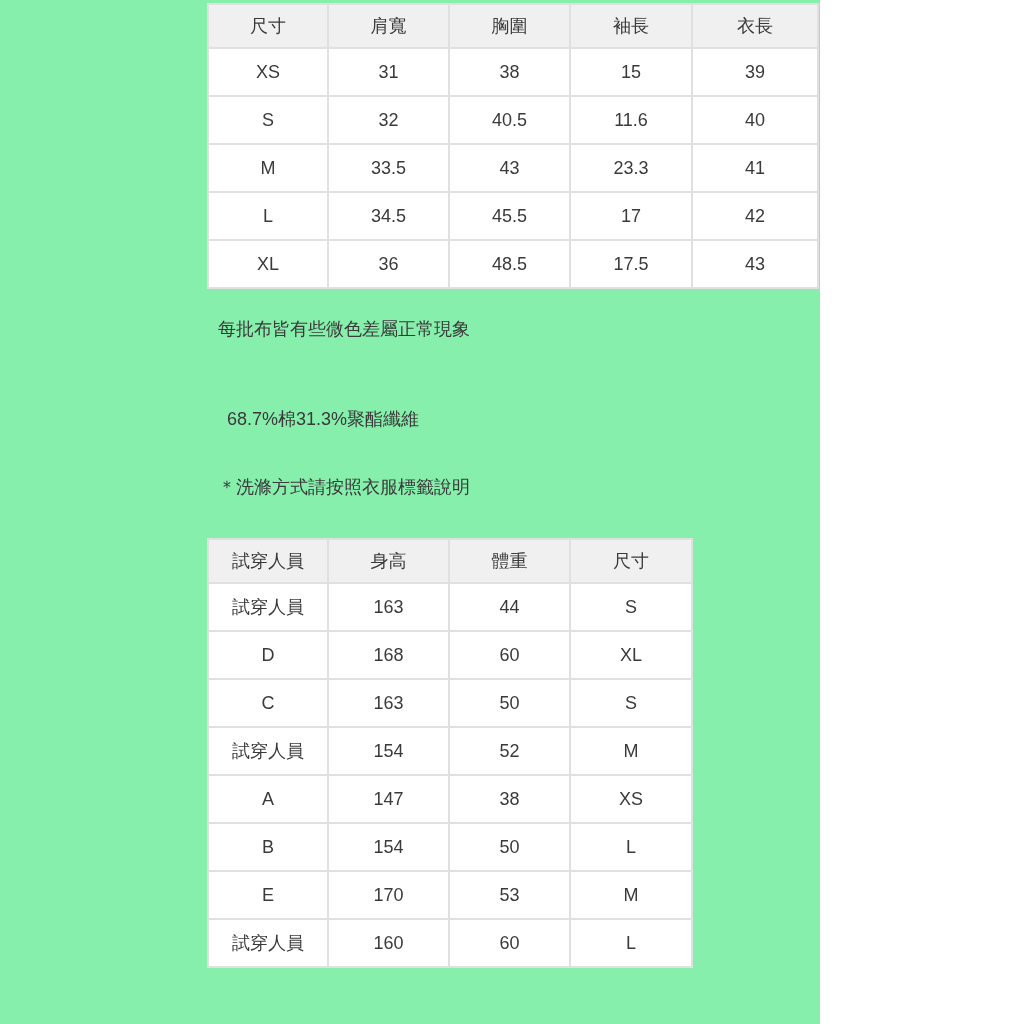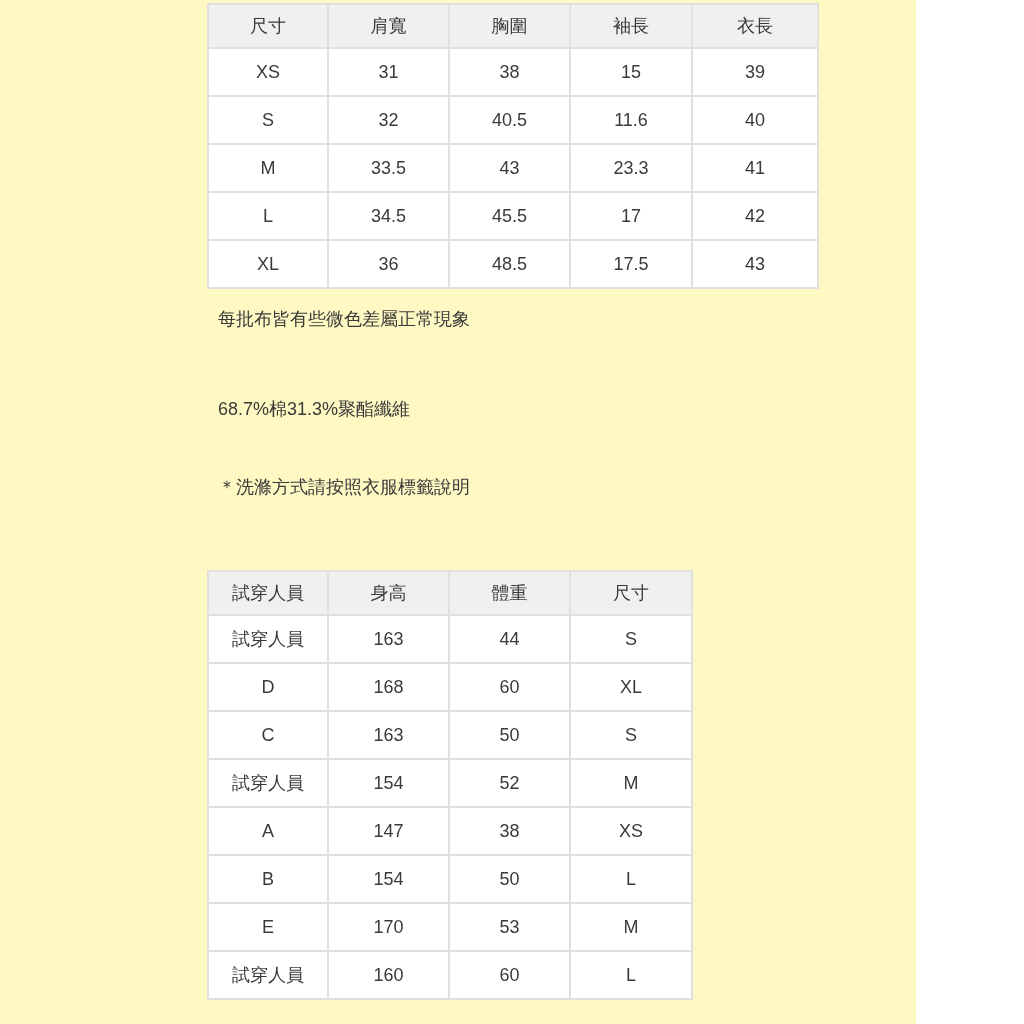--- a/index.html
+++ b/index.html
@@ -4,23 +4,23 @@
 <style>
   * { box-sizing: border-box; }
   html, body {
     margin: 0; padding: 0;
     background: #ffffff;
     font-family: "Liberation Sans", "DejaVu Sans", sans-serif;
     color: #3a3a3a;
   }
   .page {
     position: relative;
-    width: 916px;
+    width: 820px;
     height: 1024px;
-    background: #fef9c3;
+    background: #86efac;
     overflow: hidden;
   }
   table.grid {
     border-collapse: separate;
     border-spacing: 2px;
     background: #e0e0e0; 
     table-layout: fixed;
   }
   table.grid th, table.grid td {
     background: #ffffff;
@@ -31,25 +31,25 @@
     color: #3a3a3a;
     padding: 0;
   }
   table.grid th {
     background: #f0f0f0;
     height: 42px;
   }
   table.grid td { height: 46px; }
 
   #size-table   { position: absolute; left: 207px; top: 3px; }
-  #fitting-table{ position: absolute; left: 207px; top: 538px; margin-top: 32px; }
+  #fitting-table{ position: absolute; left: 207px; top: 538px; }
 
   .note-block { position: absolute; left: 218px; }
-  #note-color   { top: 305px; }
-  #note-material{ top: 395px; }
+  #note-color   { top: 315px; }
+  #note-material{ top: 405px; margin-left: 9px; }
   #note-washing { top: 473px; font-family: Liberation Serif, serif; }
   .note-block p {
     margin: 0;
     font-size: 18px;
     line-height: 28px;
     color: #3a3a3a;
     white-space: nowrap;
   }
 </style>
 </head>

